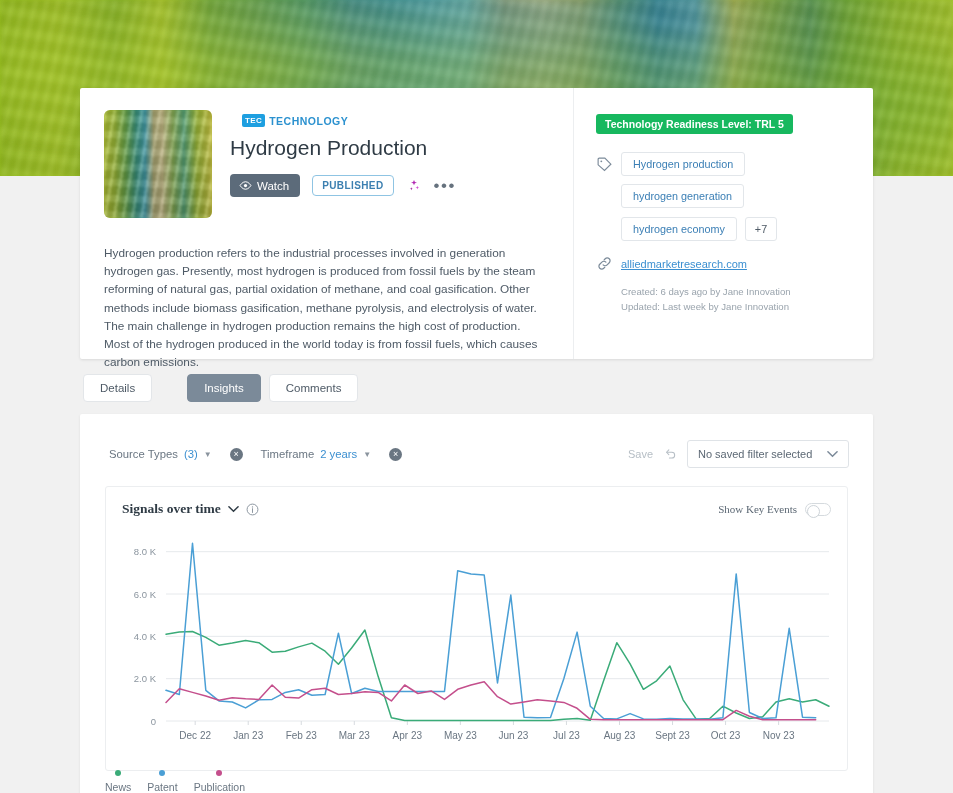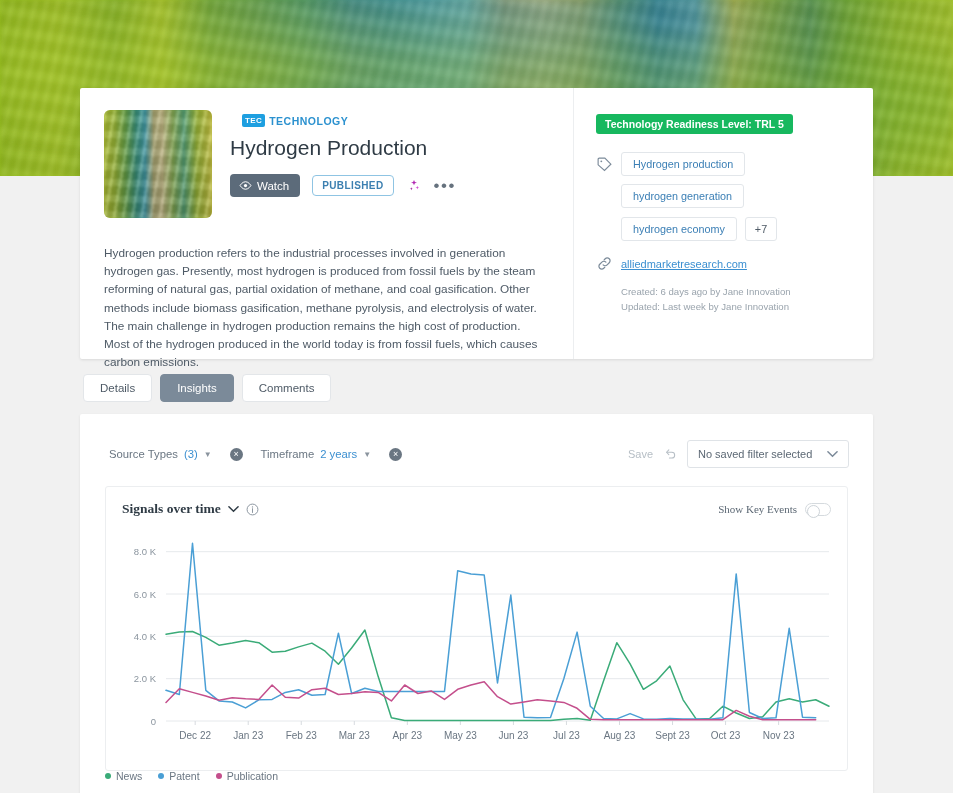--- a/index.html
+++ b/index.html
@@ -119,21 +119,21 @@
   .link-icon { width: 17px; height: 17px; flex: none; }
   .link-a { color: #3b8fd0; font-size: 11px; text-decoration: underline; cursor: pointer; }
   .meta-line { font-size: 9.6px; color: #9aa4ad; line-height: 15px; margin-left: 25px; }
 
   
   .tabs { position: absolute; left: 83px; top: 374px; display: flex; gap: 8px; }
   .tab {
     background: #fff; border: 1px solid #e3e6e9; border-radius: 4px;
     font-size: 11.5px; color: #4e5a66; padding: 7px 16px; cursor: pointer;
   }
-  .tab.active { background: #7b8a99; border-color: #7b8a99; color: #fff; }
+  .tab.active { background: #7b8a99; border-color: #7b8a99; color: #fff; margin-left: 27px; }
 
   
   .insights {
     position: absolute; left: 80px; top: 414px; width: 793px; height: 484px;
     background: #fff; box-shadow: 0 1px 3px rgba(0,0,0,.08); border-radius: 2px;
   }
   .filter-bar {
     display: flex; align-items: center; padding: 26px 24px 0 29px;
     justify-content: space-between;
   }
@@ -178,21 +178,21 @@
     content: ""; position: absolute; left: 1px; top: 1px; width: 11px; height: 11px;
     border-radius: 50%; background: #fff; border: 1px solid #cdd3d8;
   }
 
   .plot { position: absolute; left: 0; top: 38px; width: 743px; height: 245px; }
 
   
   .legend {
     position: absolute; left: 105px; top: 770px; display: flex; gap: 16px; align-items: center;
   }
-  .leg { display: flex; align-items: center; gap: 5px; font-size: 10.5px; color: #6a7682; cursor: pointer; }
+  .leg { display: flex; align-items: center; gap: 5px; font-size: 10.5px; color: #6a7682; cursor: pointer; flex-direction: column; }
   .dot { width: 6px; height: 6px; border-radius: 50%; }
 </style>
 </head>
 <body>
 
 <div class="page">
 
   <div class="banner">
     <div class="banner-blurmask"></div>
   </div>

